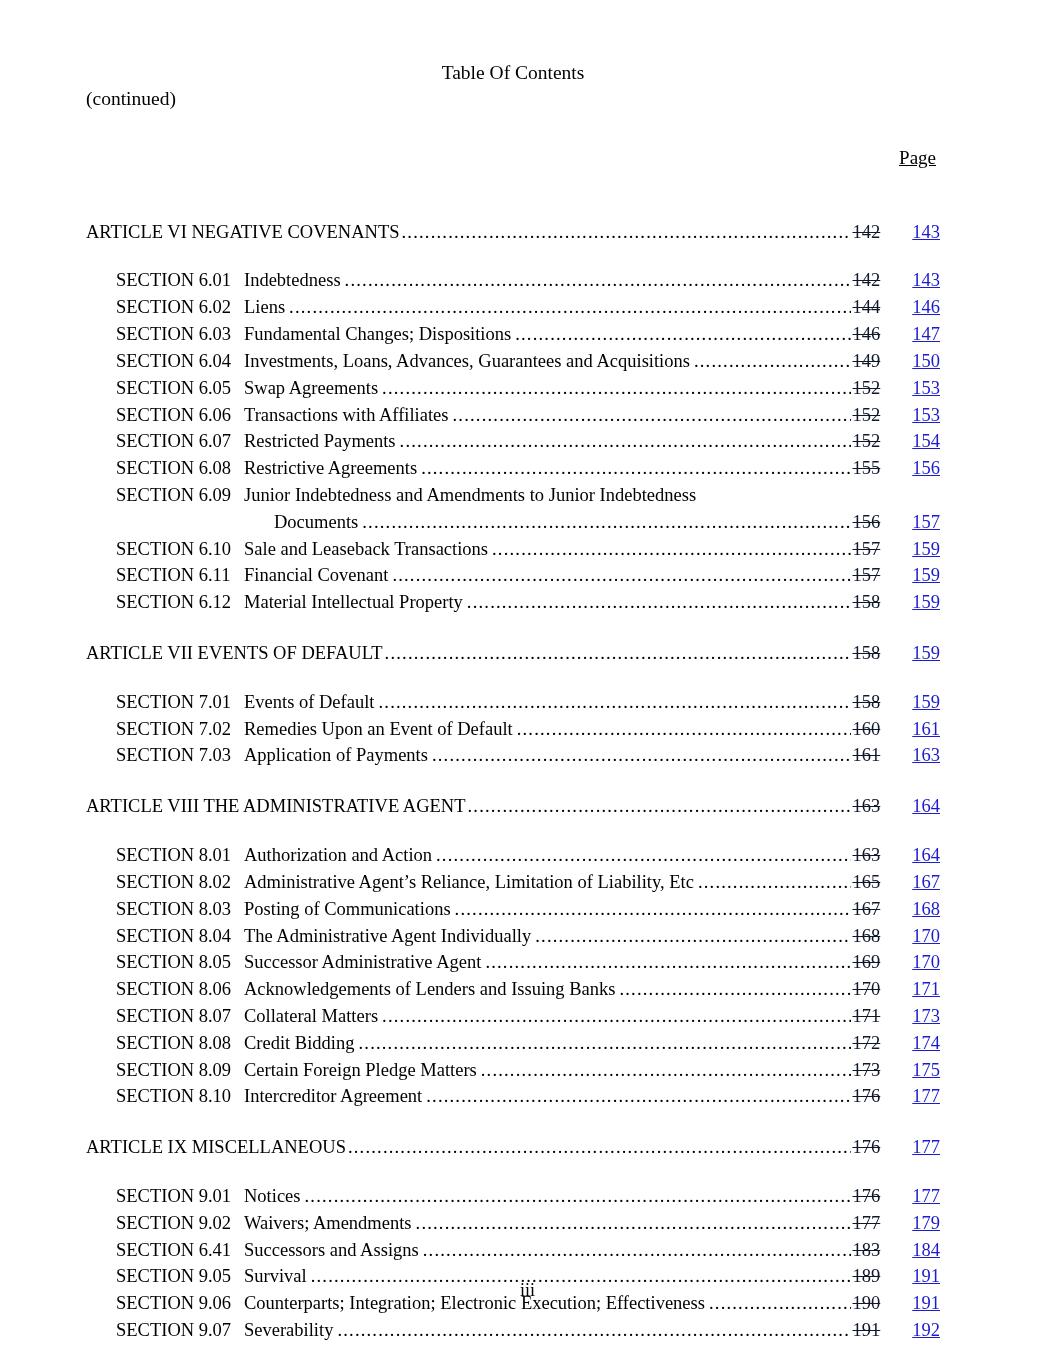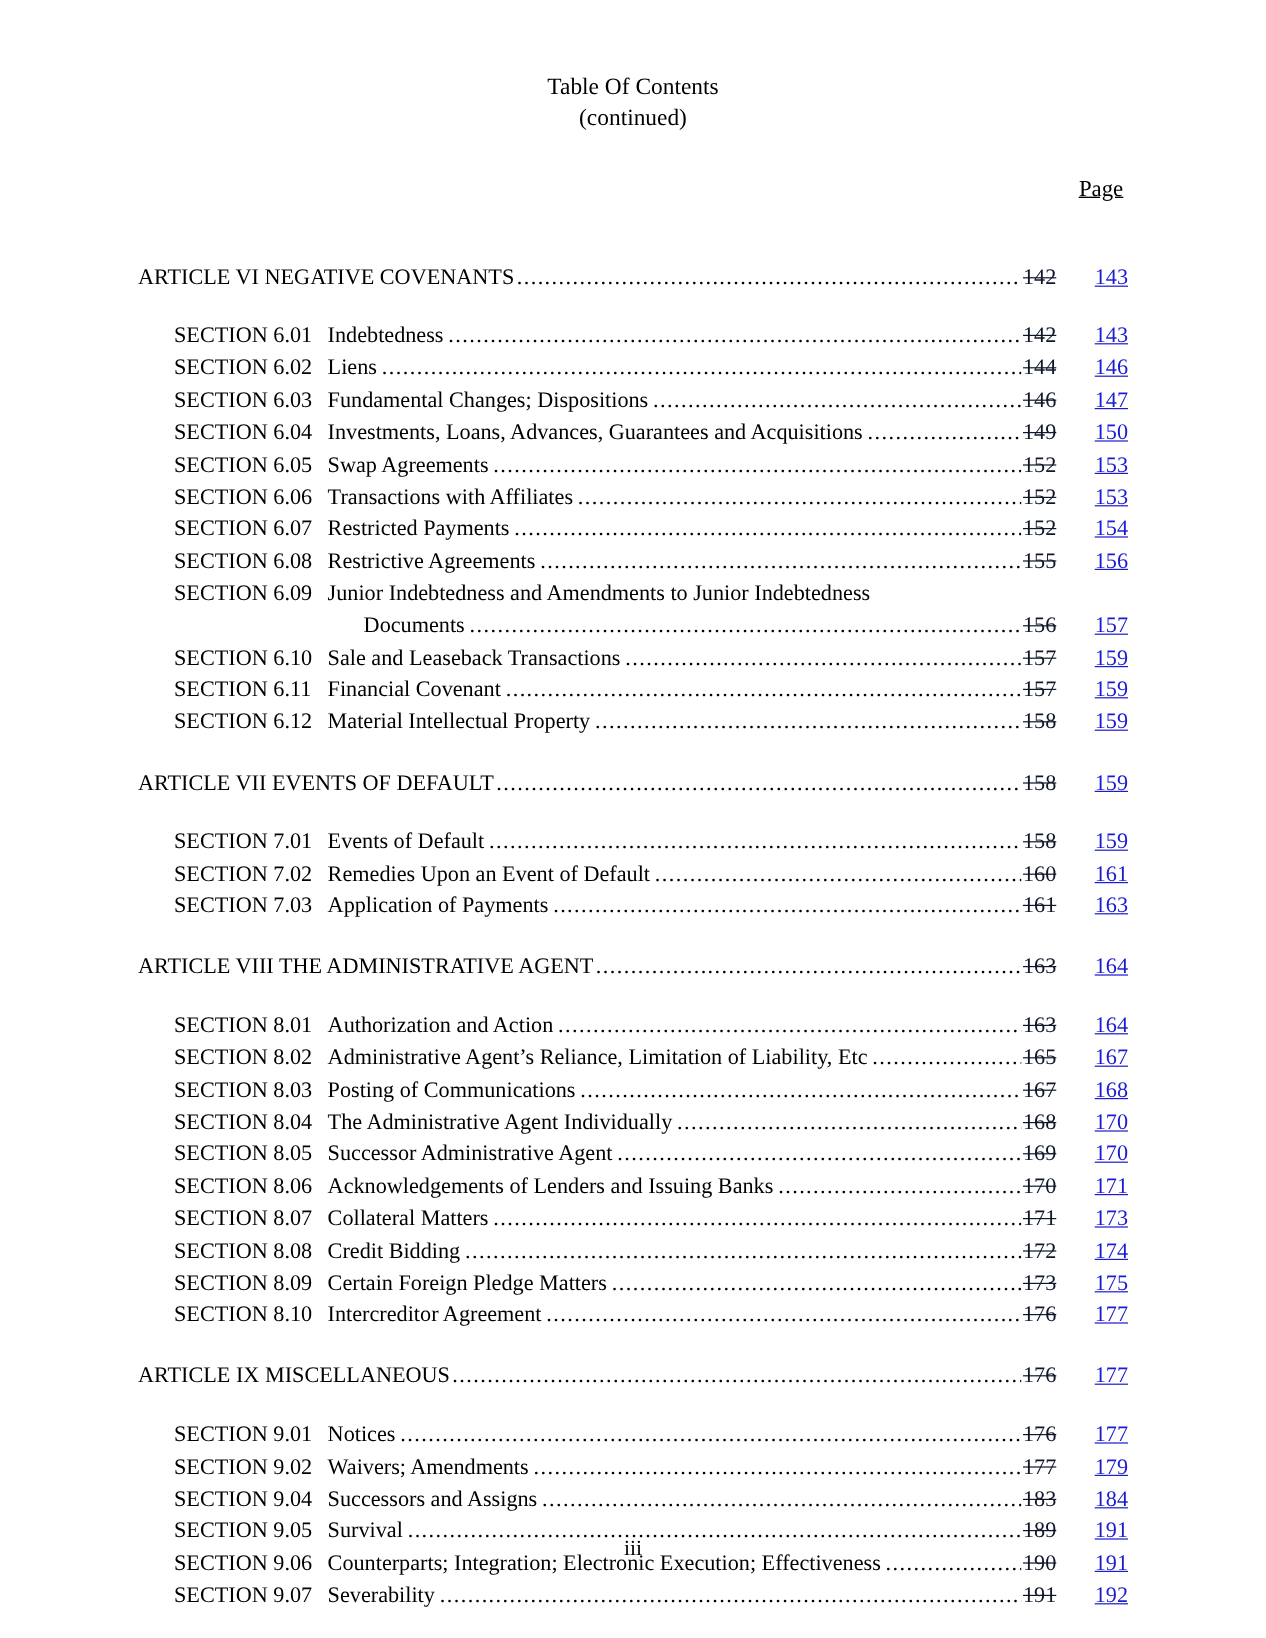--- a/index.html
+++ b/index.html
@@ -11,29 +11,29 @@
     font-family: "Liberation Serif", "DejaVu Serif", serif;
     color: #000000;
   }
   .page {
     position: relative;
     width: 1055px;
     height: 1365px;
     margin: 0 auto;
     background: #ffffff;
     box-sizing: border-box;
-    padding: 60px 115px 40px 115px;
+    padding: 60px 115px 40px 86px;
   }
   .doc-title {
     text-align: center;
     font-size: 19.5px;
     line-height: 1.35;
   }
   .doc-subtitle {
-    text-align: center;
+    text-align: left;
     font-size: 19.5px;
     line-height: 1.35;
   }
   .page-col-header {
     text-align: right;
     font-size: 19px;
     margin-top: 34px;
     padding-right: 4px;
     text-decoration: underline;
   }
@@ -324,21 +324,21 @@
         <span class="leader"></span>
         <span class="pages"><span class="old">176</span><span class="new">177</span></span>
       </div>
       <div class="toc-row">
         <span class="sec-label">SECTION 9.02</span>
         <span class="title-text">Waivers; Amendments</span>
         <span class="leader"></span>
         <span class="pages"><span class="old">177</span><span class="new">179</span></span>
       </div>
       <div class="toc-row">
-        <span class="sec-label">SECTION 9.04</span>
+        <span class="sec-label">SECTION 6.41</span>
         <span class="title-text">Successors and Assigns</span>
         <span class="leader"></span>
         <span class="pages"><span class="old">183</span><span class="new">184</span></span>
       </div>
       <div class="toc-row">
         <span class="sec-label">SECTION 9.05</span>
         <span class="title-text">Survival</span>
         <span class="leader"></span>
         <span class="pages"><span class="old">189</span><span class="new">191</span></span>
       </div>

